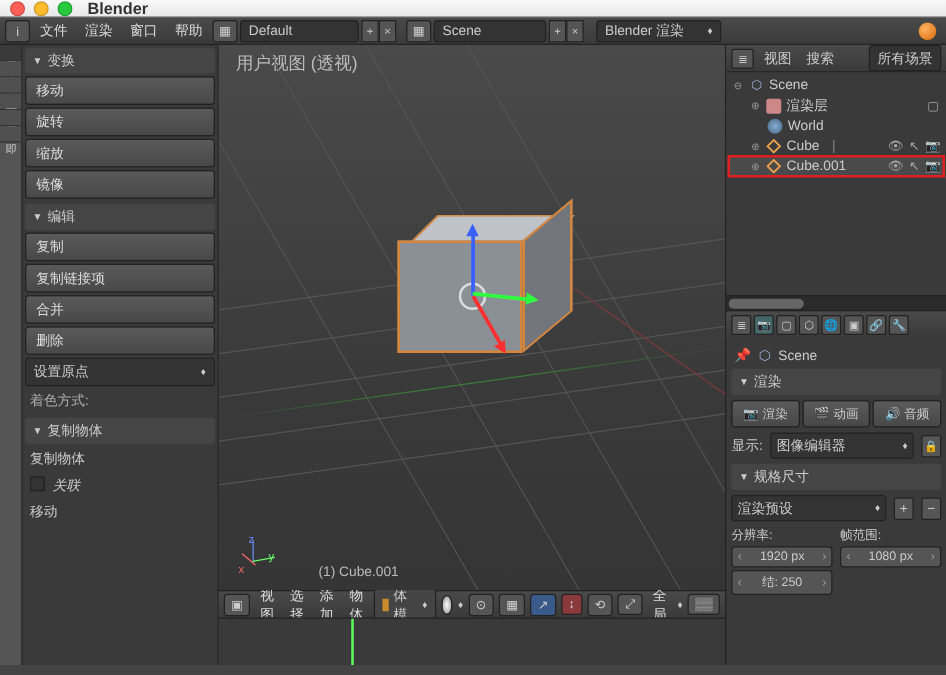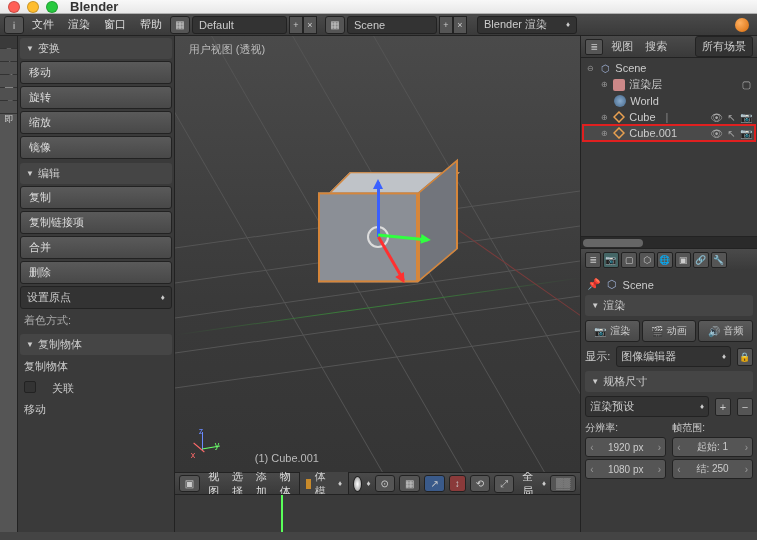--- a/index.html
+++ b/index.html
@@ -26,27 +26,27 @@
 .col-left { width:180px; background:#3a3a3a; border-right:1px solid #222; display:flex; }
 .vtabs { width:18px; background:#555; border-right:1px solid #222; display:flex; flex-direction:column; }
 .vtab { writing-mode:vertical-rl; text-orientation:upright; font-size:9px; padding:6px 2px; border-bottom:1px solid #333; background:#505050; color:#ccc; text-align:center; letter-spacing:-1px; }
 .vtab.active { background:#3a3a3a; }
 .panel-body { flex:1; padding:2px; overflow:hidden; }
 .panel-section { margin-bottom:4px; }
 .panel-header { background:#454545; padding:3px 6px; border-radius:3px; display:flex; align-items:center; gap:4px; cursor:pointer; }
 .panel-header::before { content:"▼"; font-size:8px; color:#ccc; }
 .panel-btn { background:linear-gradient(#5a5a5a,#484848); border:1px solid #222; border-radius:3px; padding:3px 8px; margin:2px 0; cursor:pointer; color:#ddd; display:block; width:100%; text-align:left; }
 .panel-select { background:#333; border:1px solid #222; border-radius:3px; padding:3px 6px; margin:2px 0; display:flex; align-items:center; justify-content:space-between; }
-.checkbox-row { display:flex; gap:16px; padding:3px 4px; }
+.checkbox-row { display:flex; gap:6px; padding:3px 4px;font-style:italic; }
 .checkbox-row .cb { width:12px; height:12px; background:#333; border:1px solid #222; border-radius:2px; }
 
 
 .viewport-wrap { flex:1; display:flex; flex-direction:column; background:#393939; }
 .viewport { flex:1; position:relative; background:linear-gradient(180deg,#4a4a4a 0%, #3a3a3a 60%, #353535 100%); overflow:hidden; }
-.vp-label { position:absolute; top:6px; left:14px; color:#bbb; font-size:11px; }
+.vp-label { position:absolute; top:6px; left:14px; color:#bbb; font-size:14px; }
 .obj-label { position:absolute; bottom:8px; left:80px; color:#bbb; font-size:11px; }
 .axis-x { position:absolute; top:62%; left:0; width:100%; height:1px; background:linear-gradient(90deg,transparent,#3a7a3a 40%,#3a7a3a 60%,transparent); transform:skewY(-8deg); }
 .axis-y { position:absolute; top:30%; left:48%; width:70%; height:1px; background:linear-gradient(90deg,transparent,#7a3a3a 50%,#7a3a3a); transform:rotate(35deg); transform-origin:left; }
 
 .gl { position:absolute; background:#555; }
 
 .cube { position:absolute; left:50%; top:50%; transform:translate(-50%,-68%); width:120px; height:120px; }
 .face { position:absolute; border:2px solid #d6863a; }
 .top { width:110px; height:55px; background:#bfc3c8; transform:skewX(-45deg) scaleY(.5); left:18px; top:-14px; }
 .front { width:100px; height:90px; background:#8b8f96; left:0; top:20px; }
@@ -389,23 +389,20 @@
         <div style="width:16px;height:18px;background:#555;border:1px solid #222;border-radius:2px;display:flex;align-items:center;justify-content:center">+</div>
         <div style="width:16px;height:18px;background:#555;border:1px solid #222;border-radius:2px;display:flex;align-items:center;justify-content:center">−</div>
       </div>
       <div class="res-grid">
         <span>分辨率:</span>
         <span>帧范围:</span>
         <div class="spin-field">
             <span>1920 px</span>
           </div>
         <div class="spin-field">
-            <span>起始: 1</span>
-          </div>
-        <div class="spin-field">
             <span>1080 px</span>
           </div>
         <div class="spin-field">
             <span>结: 250</span>
           </div>
       </div>
     </div>
   </div>
 </div>
 

